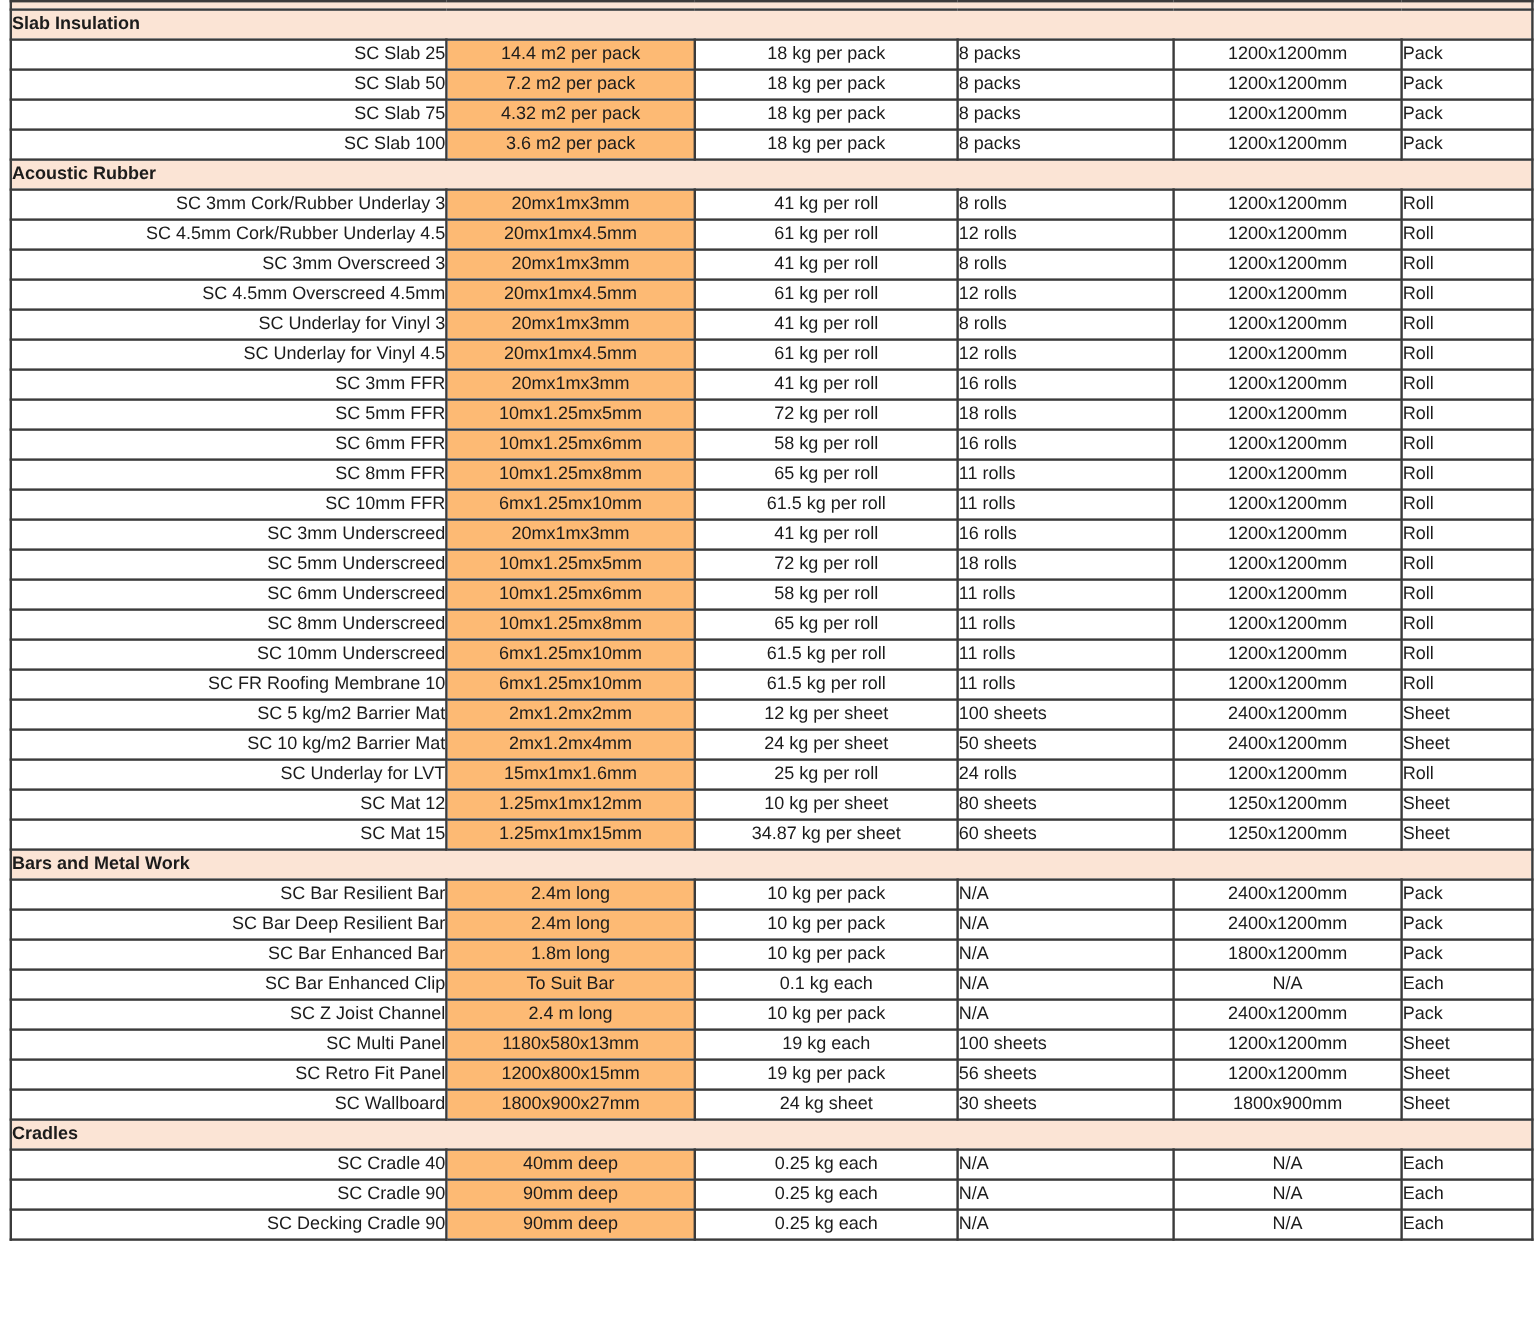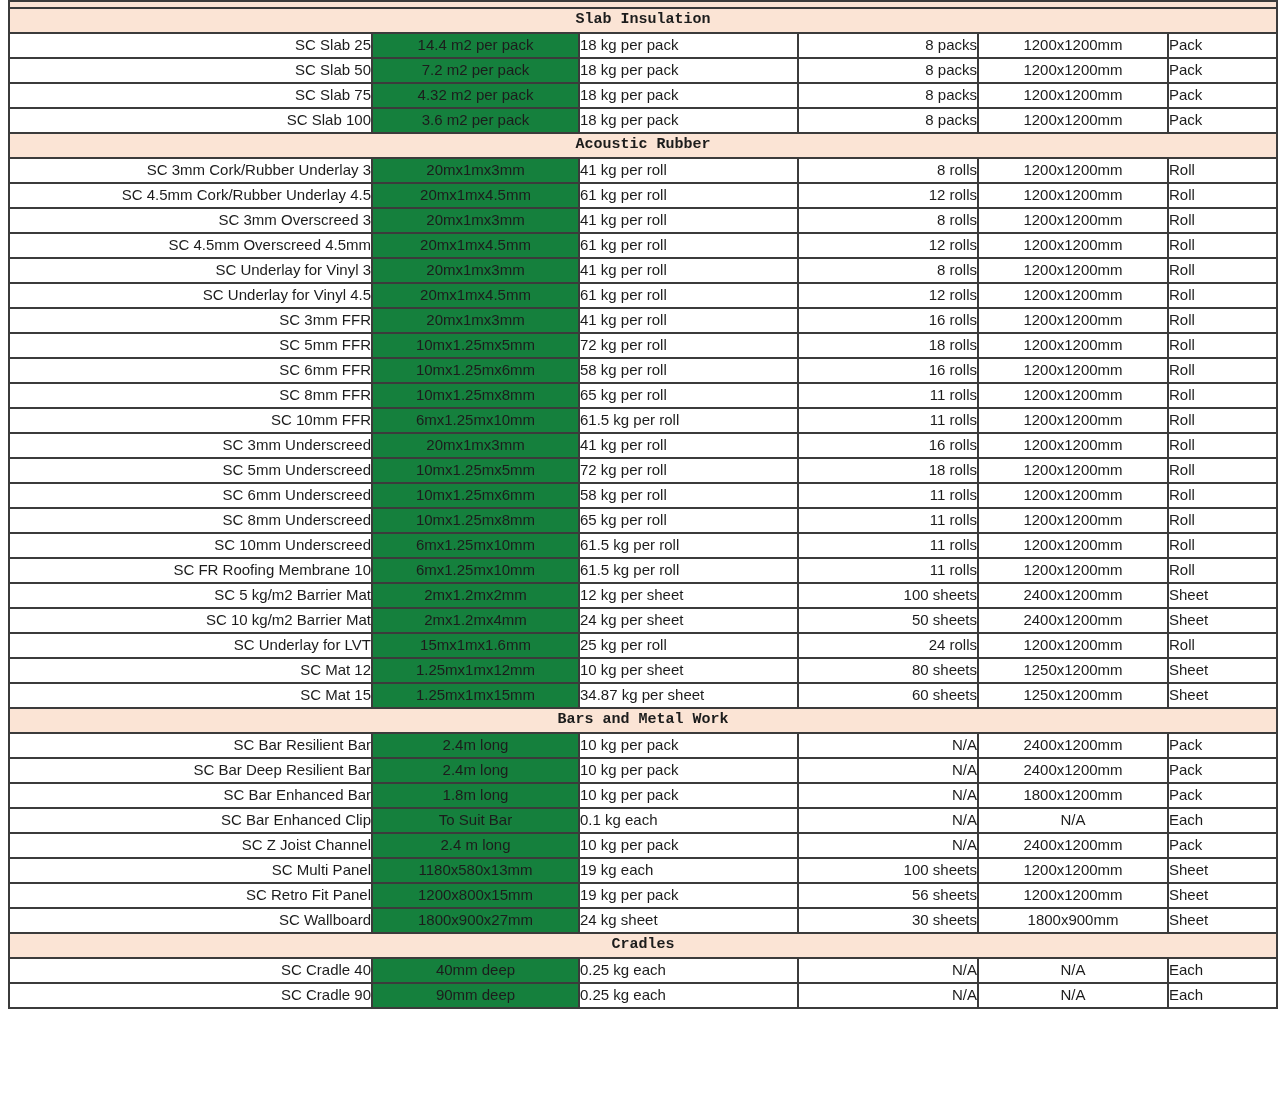--- a/index.html
+++ b/index.html
@@ -39,29 +39,28 @@
   }
   tr.sliver-row { height: 7px; }
   td.sliver-cell {
     background: var(--section-bg, #fbe4d5);
     border-top: none;
   }
   tr.section-row { height: 25px; }
   td.section-cell {
     background: var(--section-bg, #fbe4d5);
     font-weight: bold;
-    text-align: center;
+    text-align: left;
     padding-left: 5px;
-    font-family: Liberation Mono, monospace;
   }
   tr.data-row { height: 25px; }
   td.c-name  { text-align: right; padding-left: 5px; background: #ffffff; }
-  td.c-size  { text-align: center; background: #15803d; }
-  td.c-weight{ text-align: left; background: #ffffff; margin-left: 25px; }
-  td.c-qty   { text-align: right; background: #ffffff; }
+  td.c-size  { text-align: center; background: #fdba74; }
+  td.c-weight{ text-align: center; background: #ffffff; margin-left: 25px; }
+  td.c-qty   { text-align: left; background: #ffffff; }
   td.c-dim   { text-align: center; background: #ffffff; }
   td.c-unit  { text-align: left; padding-left: 5px; background: #ffffff; margin-top: 20px; }
 </style>
 </head>
 <body>
 
 <div class="page">
   <table class="spec-table">
     <colgroup>
       <col style="width:363px">
@@ -368,15 +367,23 @@
           <td class="c-unit">Each</td>
         </tr>
         <tr class="data-row">
           <td class="c-name">SC Cradle 90</td>
           <td class="c-size">90mm deep</td>
           <td class="c-weight">0.25 kg each</td>
           <td class="c-qty">N/A</td>
           <td class="c-dim">N/A</td>
           <td class="c-unit">Each</td>
         </tr>
+        <tr class="data-row">
+          <td class="c-name">SC Decking Cradle 90</td>
+          <td class="c-size">90mm deep</td>
+          <td class="c-weight">0.25 kg each</td>
+          <td class="c-qty">N/A</td>
+          <td class="c-dim">N/A</td>
+          <td class="c-unit">Each</td>
+        </tr>
       </tbody>
   </table>
 </div>
 
 </body></html>

